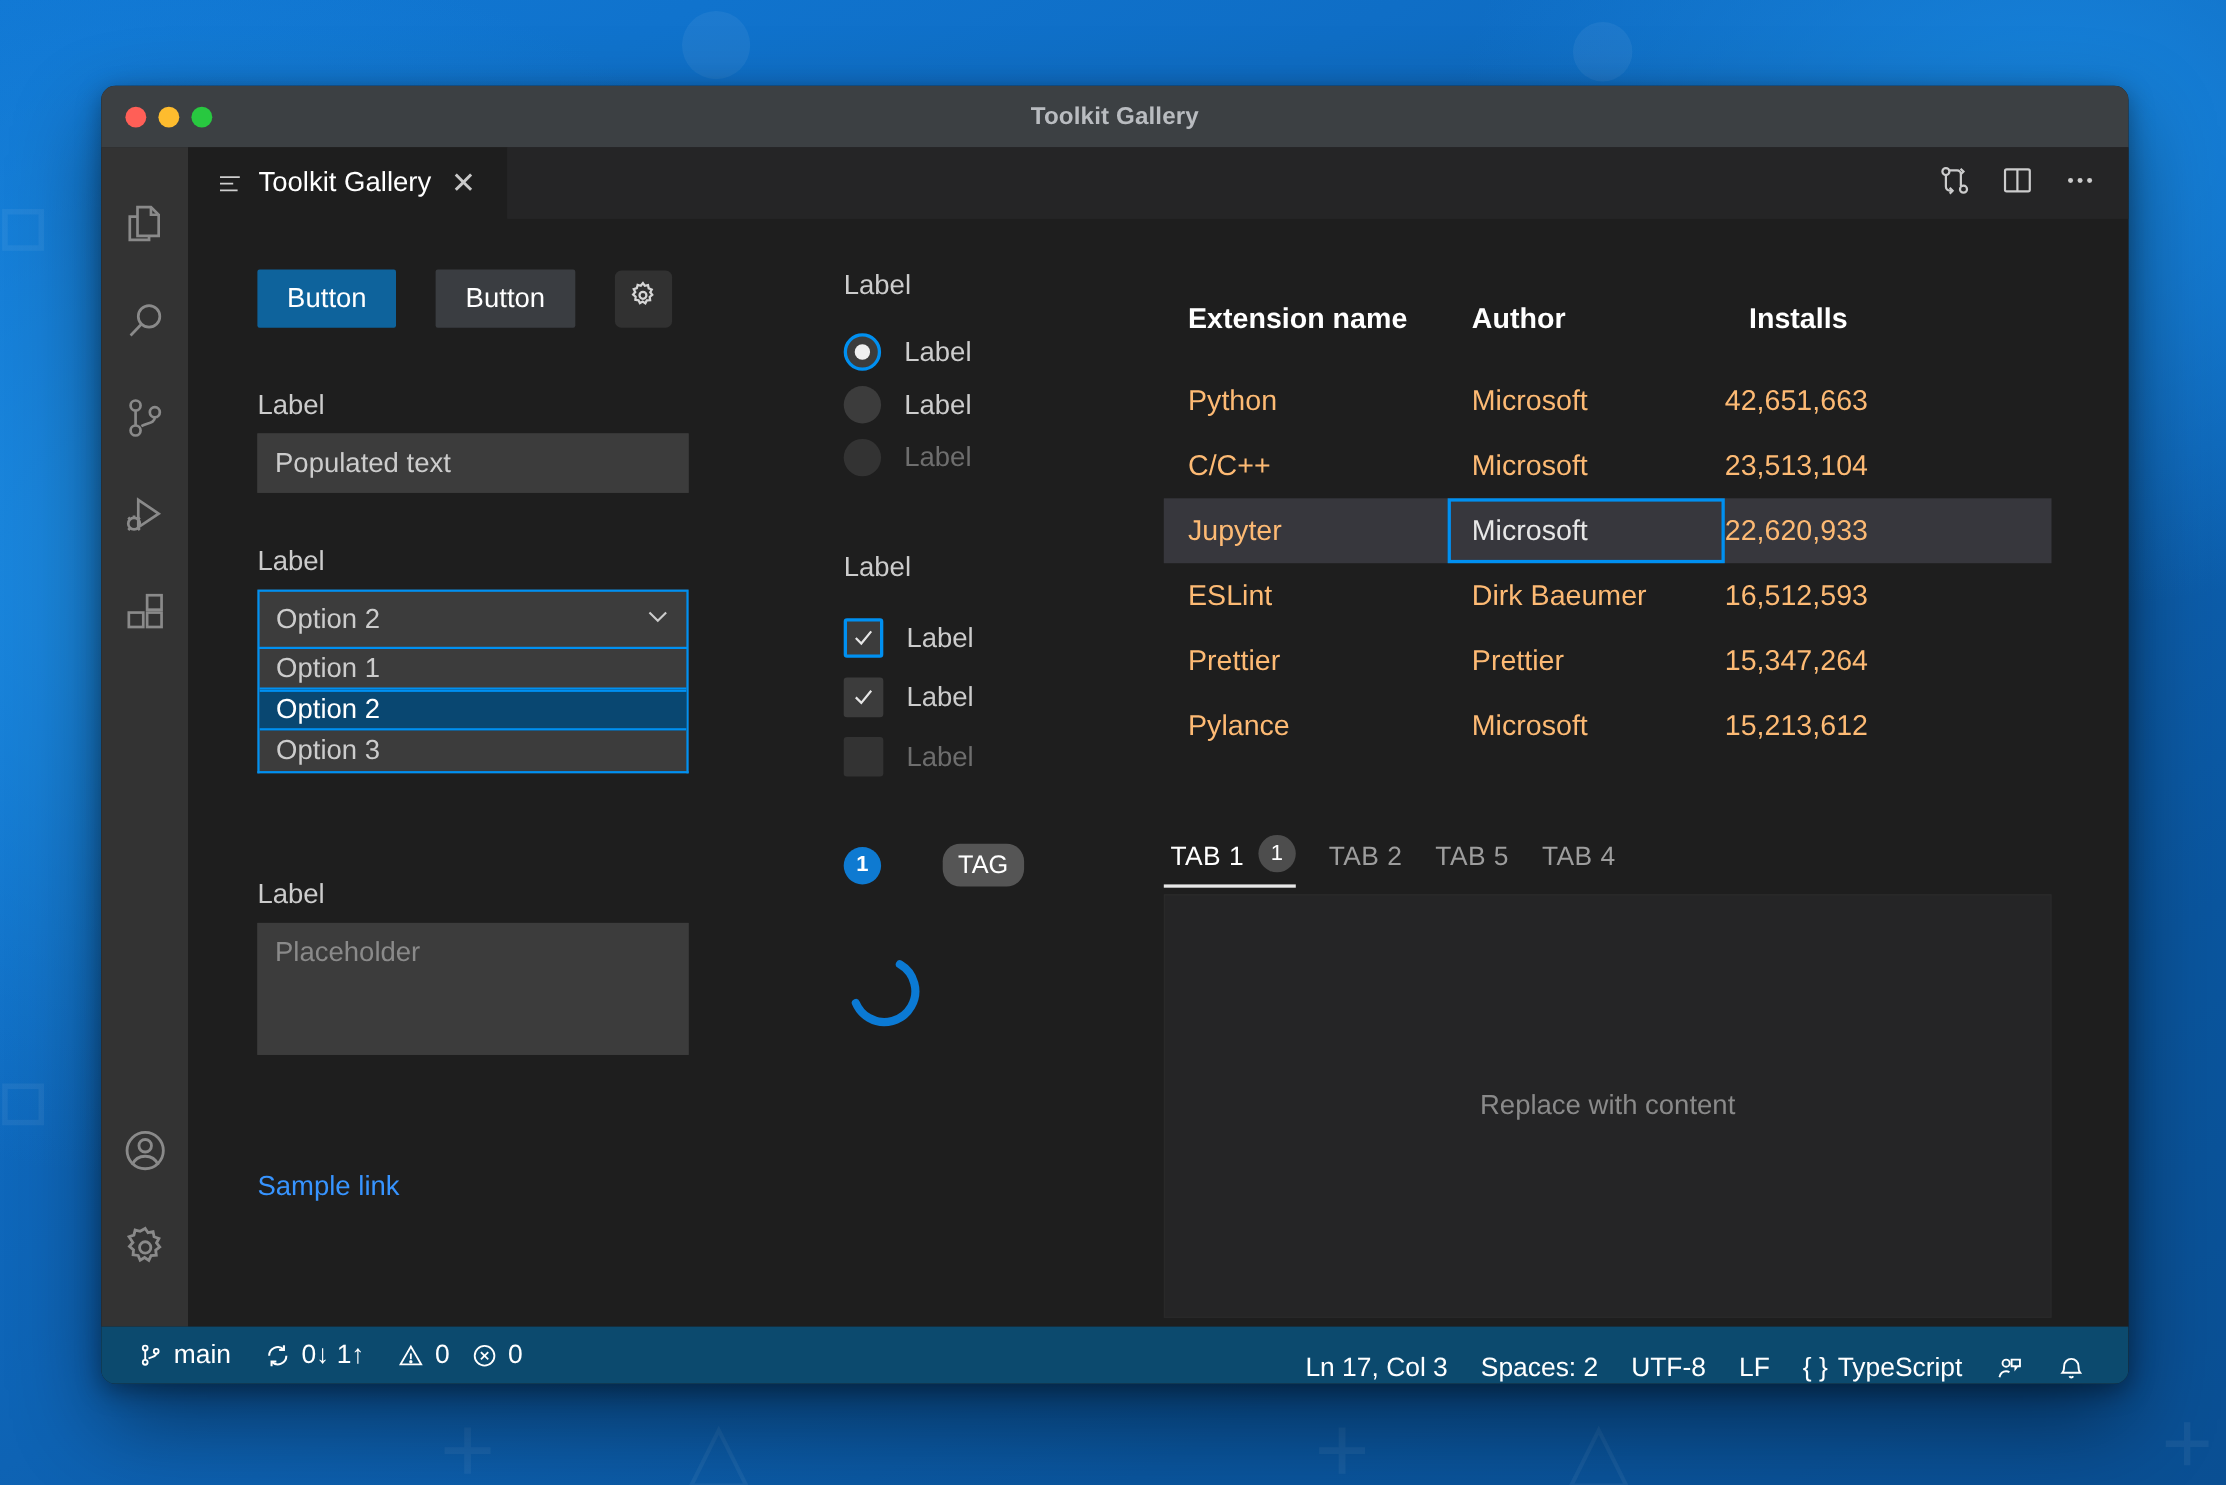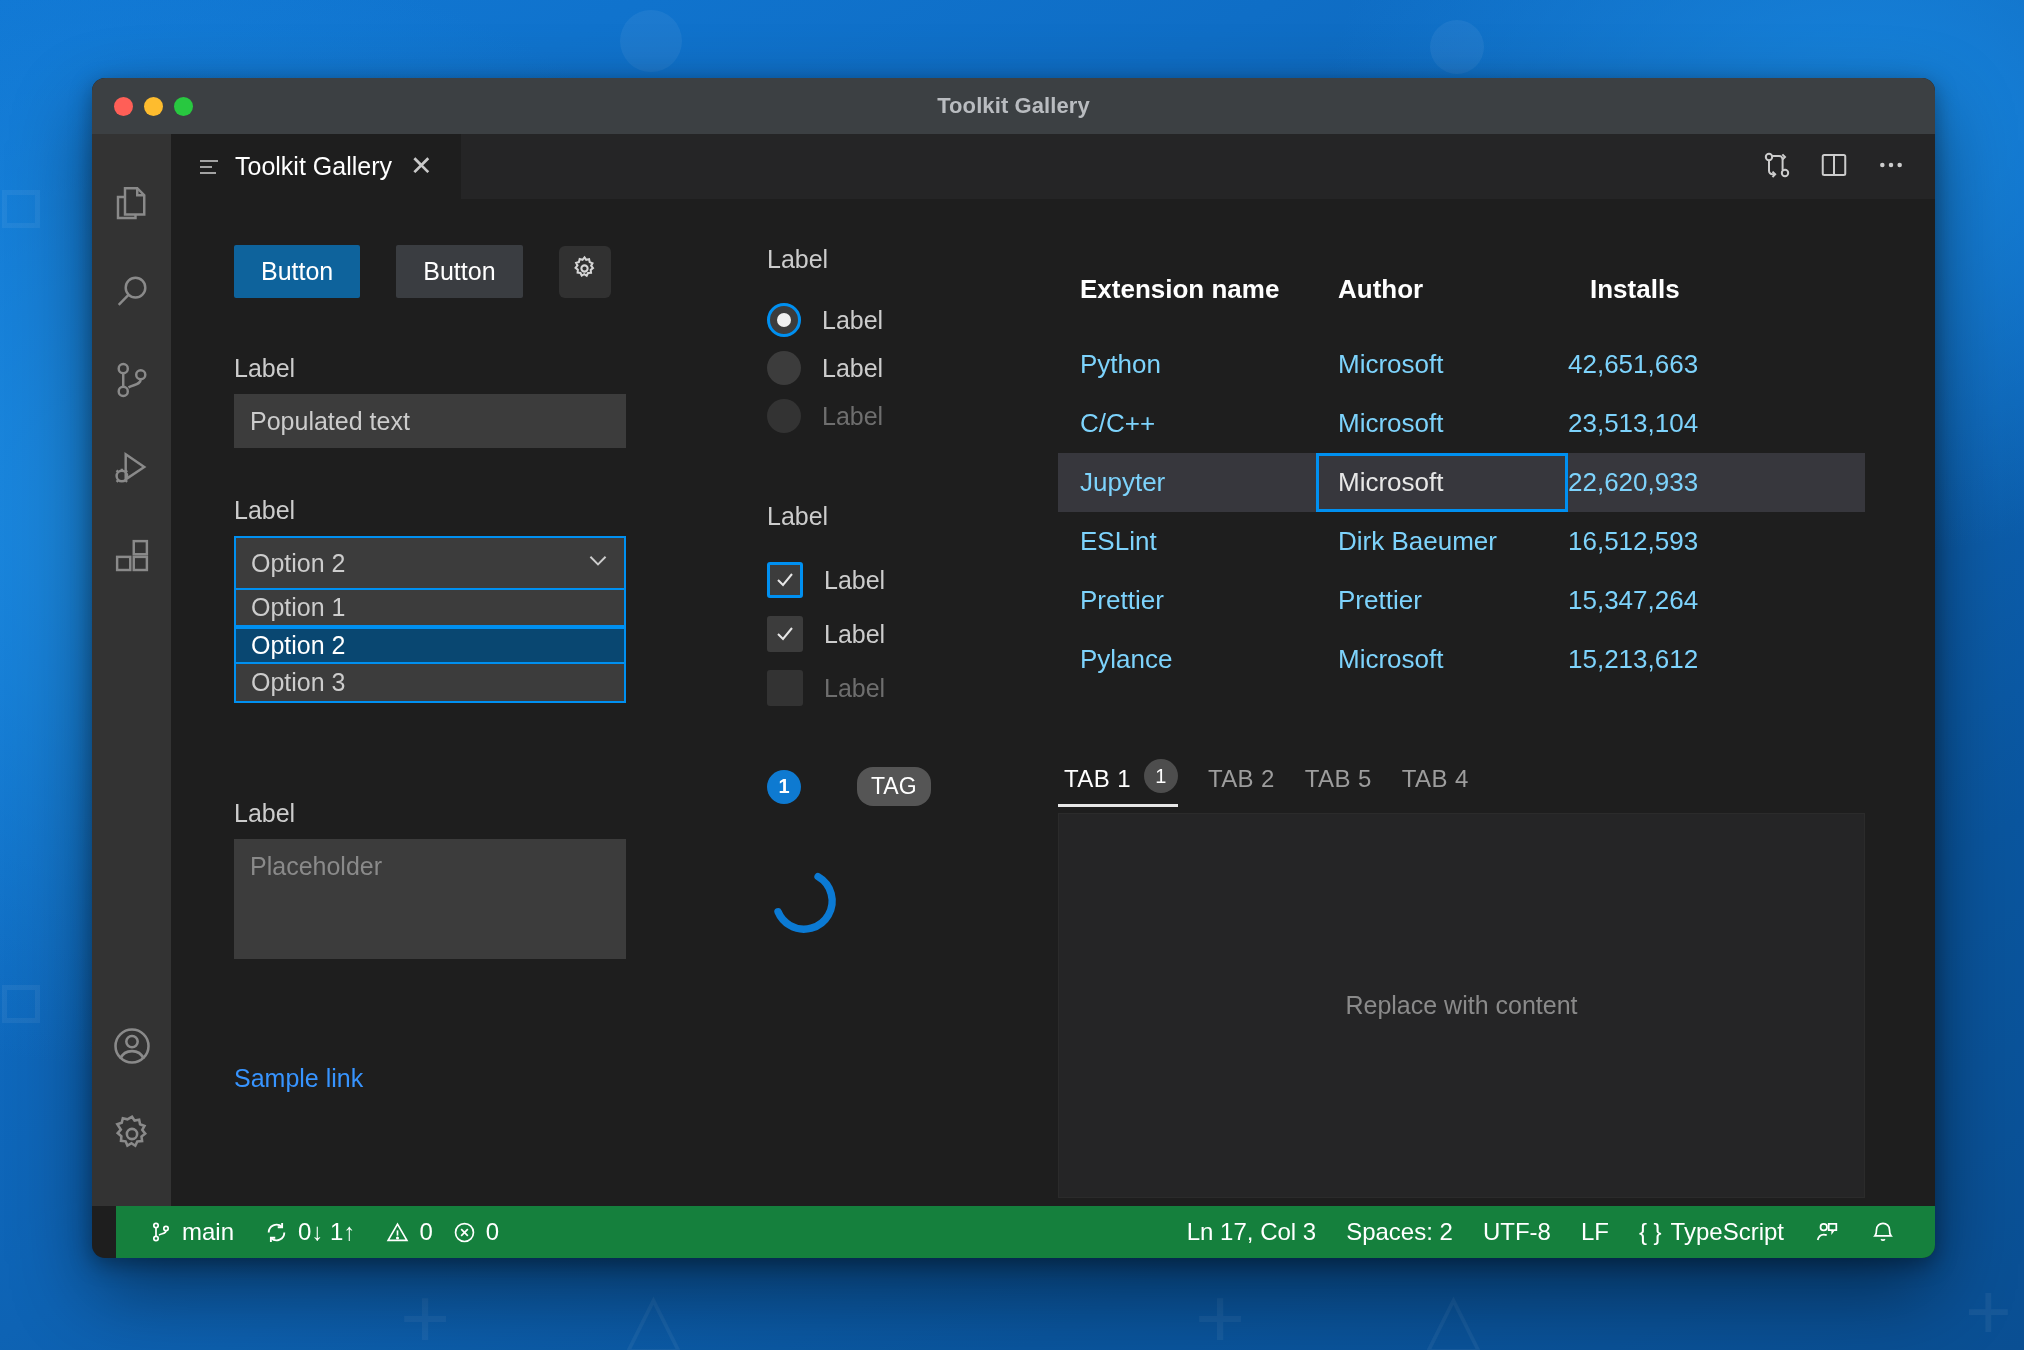--- a/index.html
+++ b/index.html
@@ -219,21 +219,21 @@
   }
   .spinner { width:74px; height:74px; }
 
   
   .grid { width:100%; border-collapse: collapse; }
   .grid th {
     text-align:left; font-size:26px; color:#ffffff; font-weight:bold;
     padding: 0 0 30px 0;
   }
   .grid td {
-    font-size:26px; color:#7dd3fc;
+    font-size:26px; color:#fdba74;
     padding: 14px 0; height: 52px;
   }
   .grid .c-name { width: 258px; padding-left: 22px; }
   .grid .c-auth { width: 252px; padding-left: 22px; }
   .grid .c-inst { text-align:left; padding-right: 22px; }
   .grid tr.sel td { background:#37373d; }
   .grid td.cell-sel {
     background:#094771; color:#e7e7e7;
     outline: 3px solid #0090f1; outline-offset:-3px;
   }
@@ -261,25 +261,24 @@
     height: 385px;
     border:1px solid #2b2b2b;
     background:#252526;
     display:flex; align-items:center; justify-content:center;
     color:#8a8a8a; font-size:25px;
   }
 
   
   .statusbar {
     height: 52px; min-height:52px;
-    background:#15803d;
-    display:flex; align-items:center;
+    background:#0c4a6e;
+    display:flex; align-items:flex-end;
     color:#ffffff; font-size:24px;
     padding: 0 24px 0 18px;
-    margin-left: 24px;
   }
   .sb-item { display:flex; align-items:center; gap:9px; padding: 0 15px; height:100%; }
   .sb-right { margin-left:auto; display:flex; align-items:center; }
   .sb-icon { display:flex; align-items:center; }
 </style>
 </head>
 <body>
 
 <div class="wall">
   <div class="circ" style="left:620px;top:10px;width:62px;height:62px;"></div>

